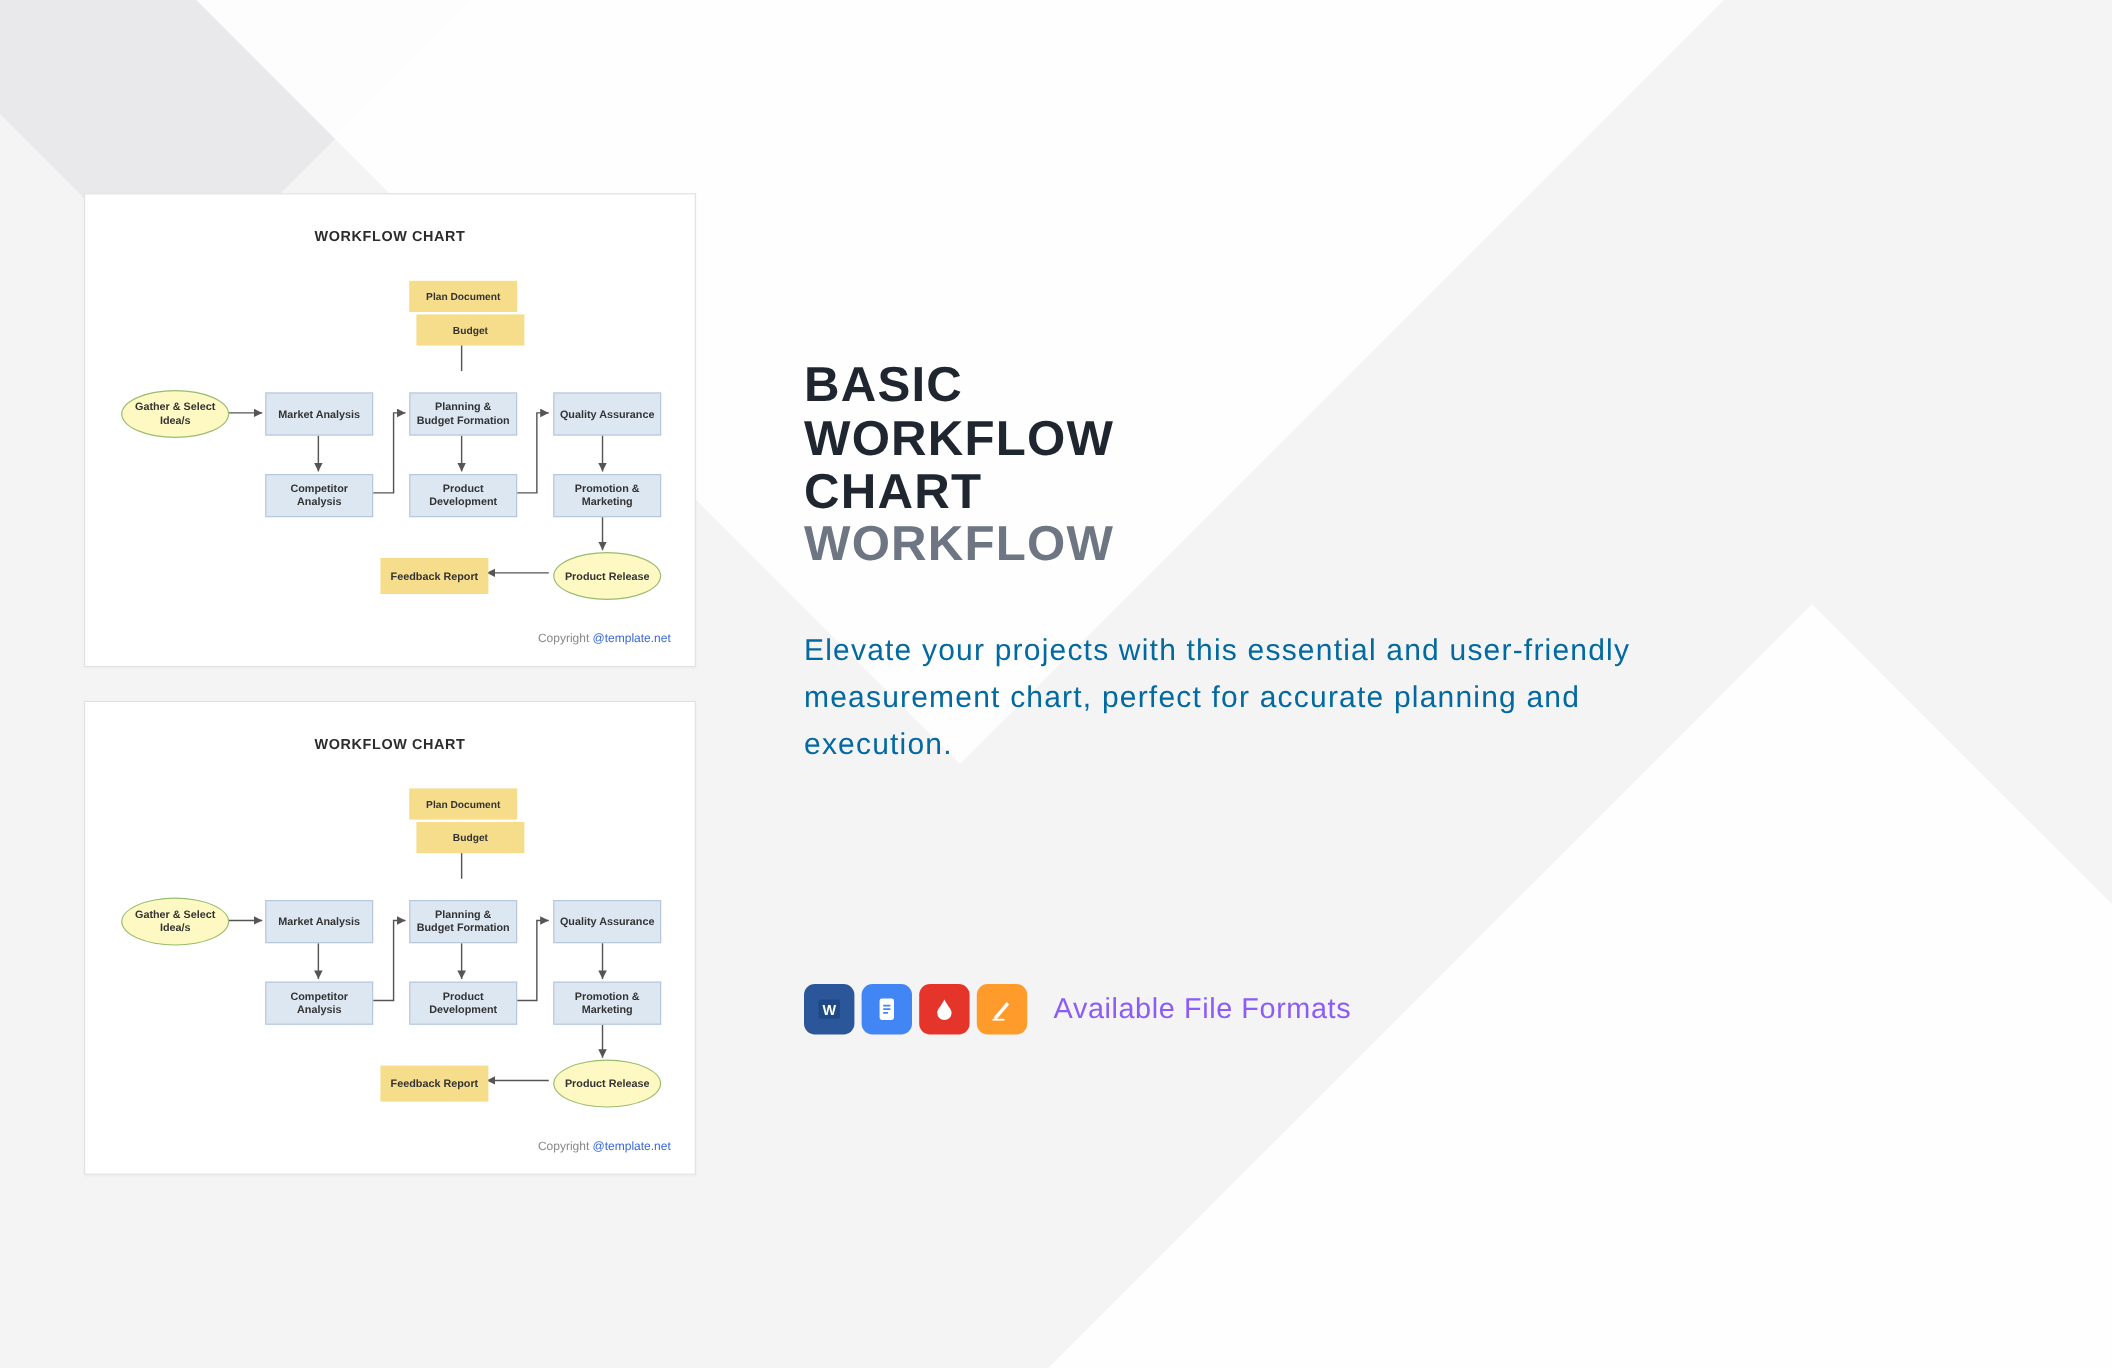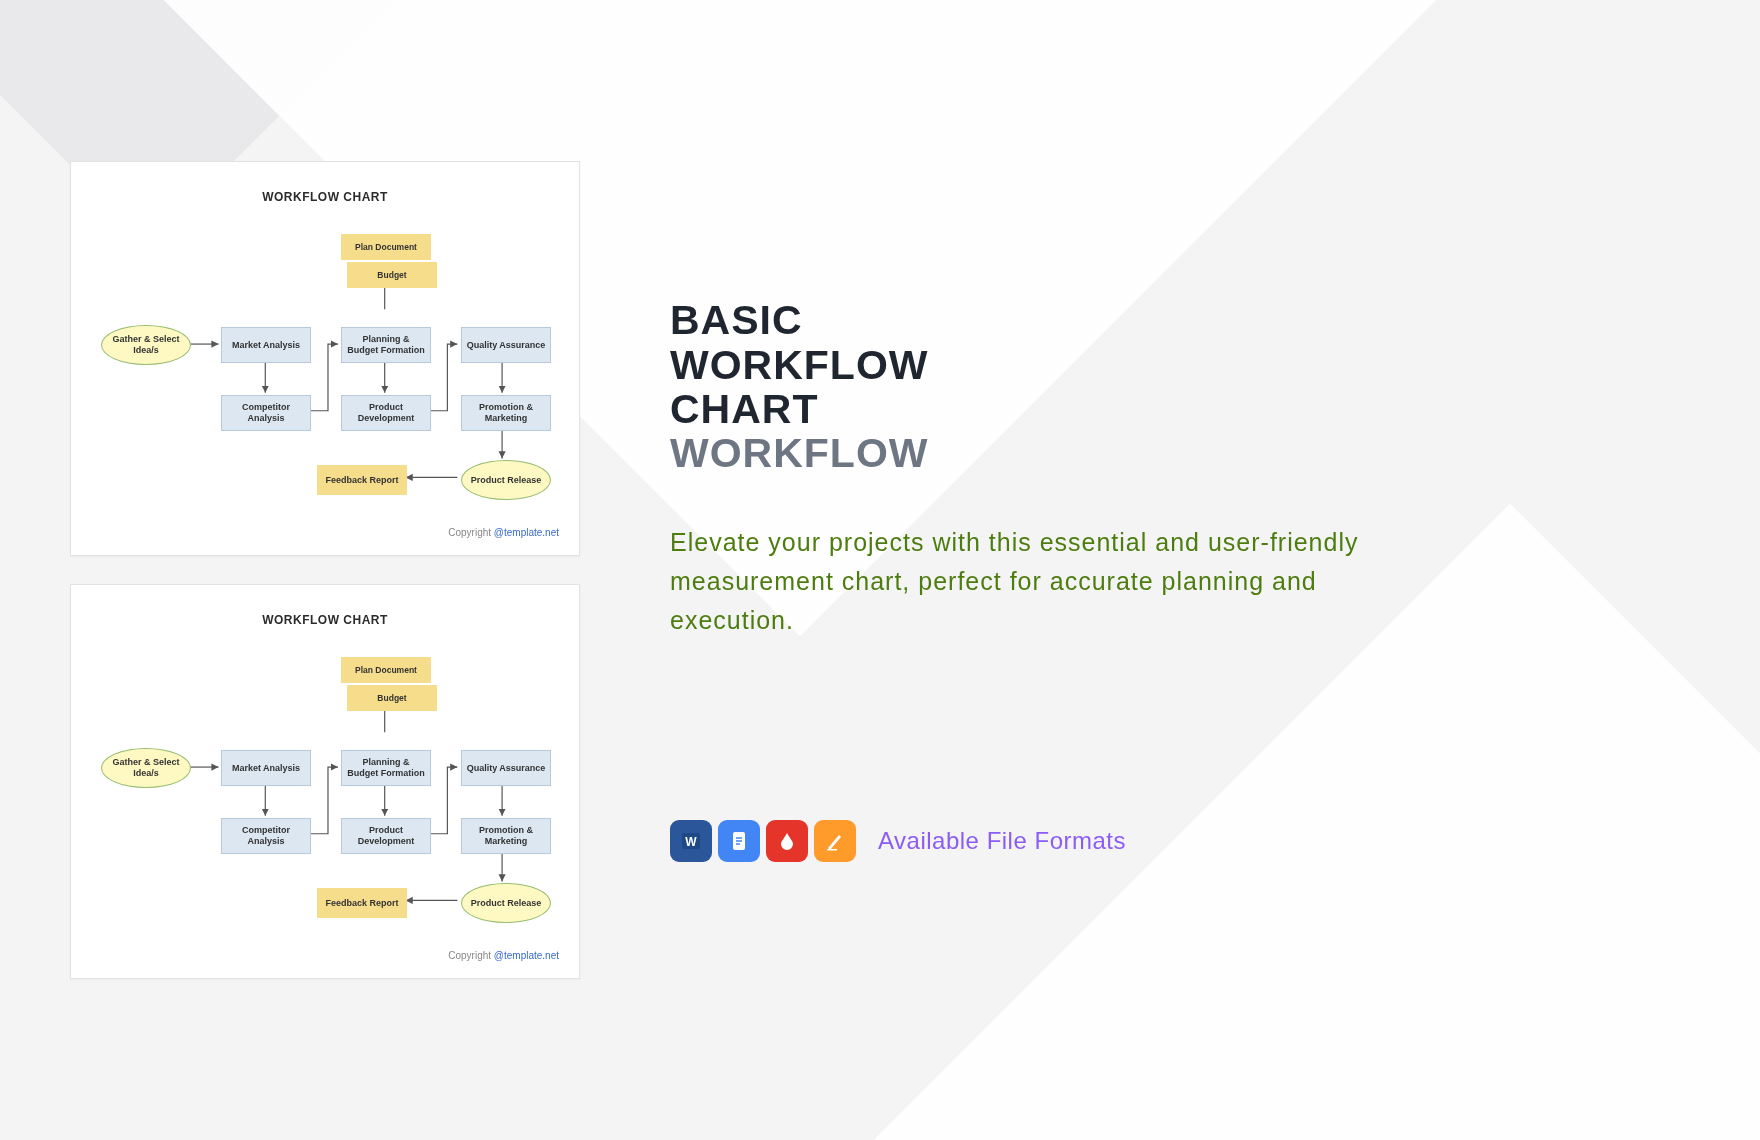--- a/index.html
+++ b/index.html
@@ -132,21 +132,21 @@
     font-weight: 800;
     line-height: 1.08;
     letter-spacing: 1px;
     color: #1f2630;
   }
   .heading .light { color: #6d7682; font-weight: 700; }
   .desc {
     margin-top: 48px;
     font-size: 25px;
     line-height: 1.55;
-    color: #4d7c0f;
+    color: #0369a1;
     letter-spacing: 1px;
     max-width: 720px;
   }
   .formats-row {
     margin-top: 180px;
     display: flex;
     align-items: center;
     gap: 22px;
   }
   .icons { display: flex; gap: 6px; }

